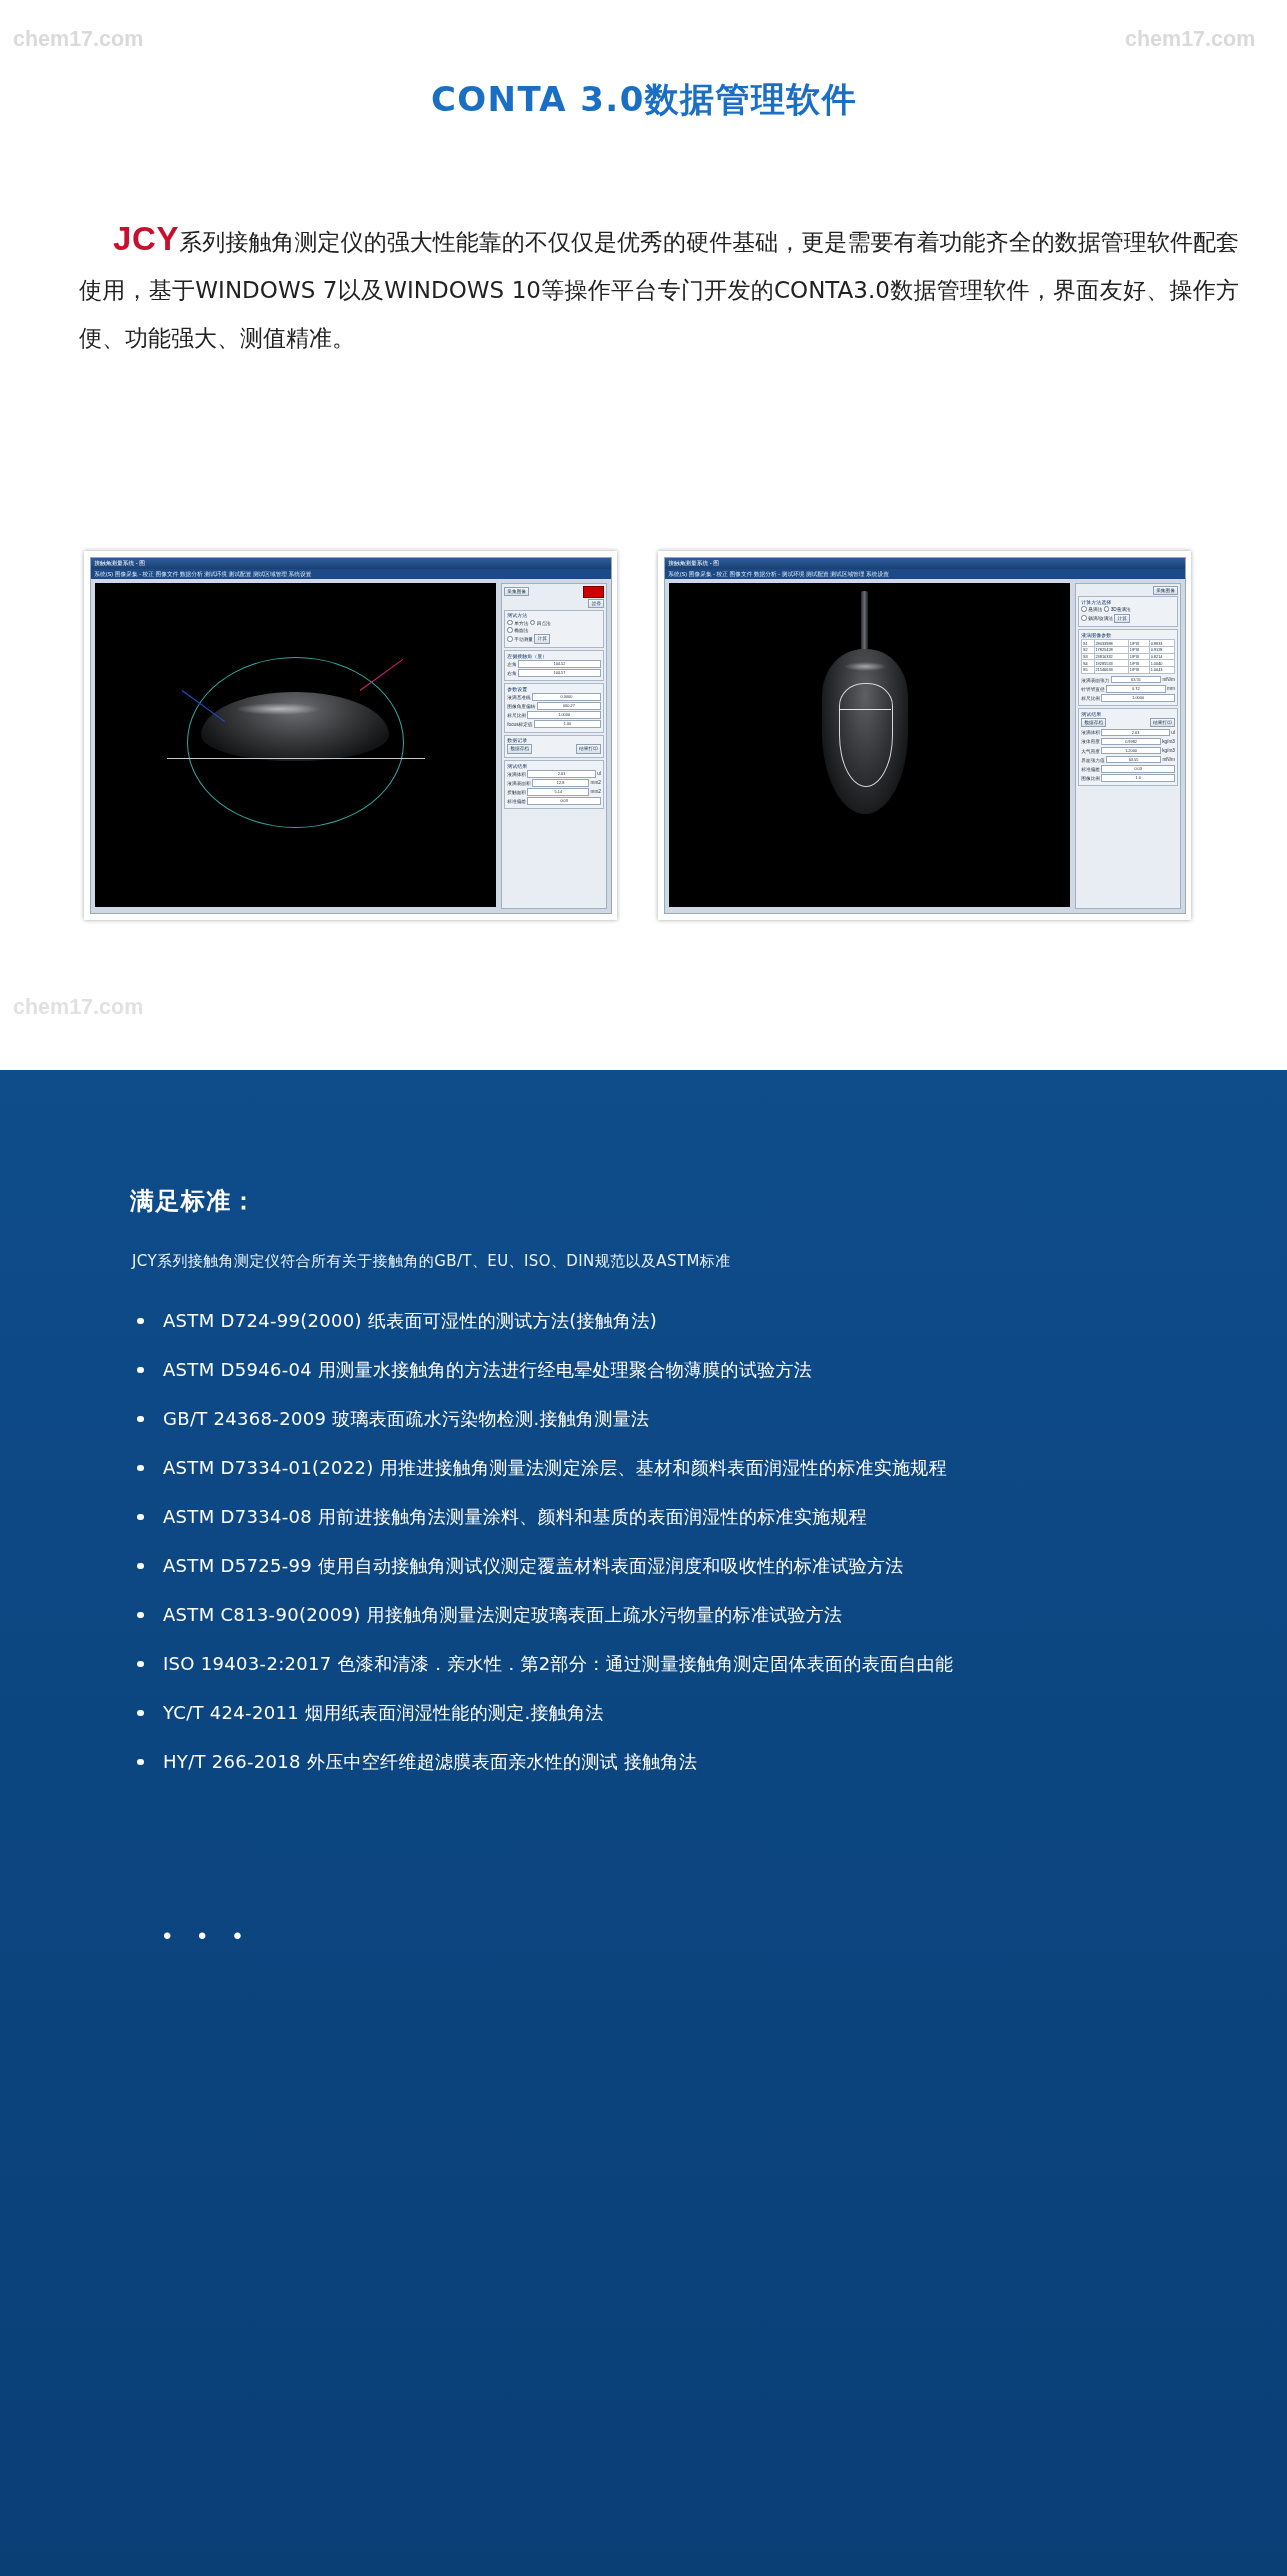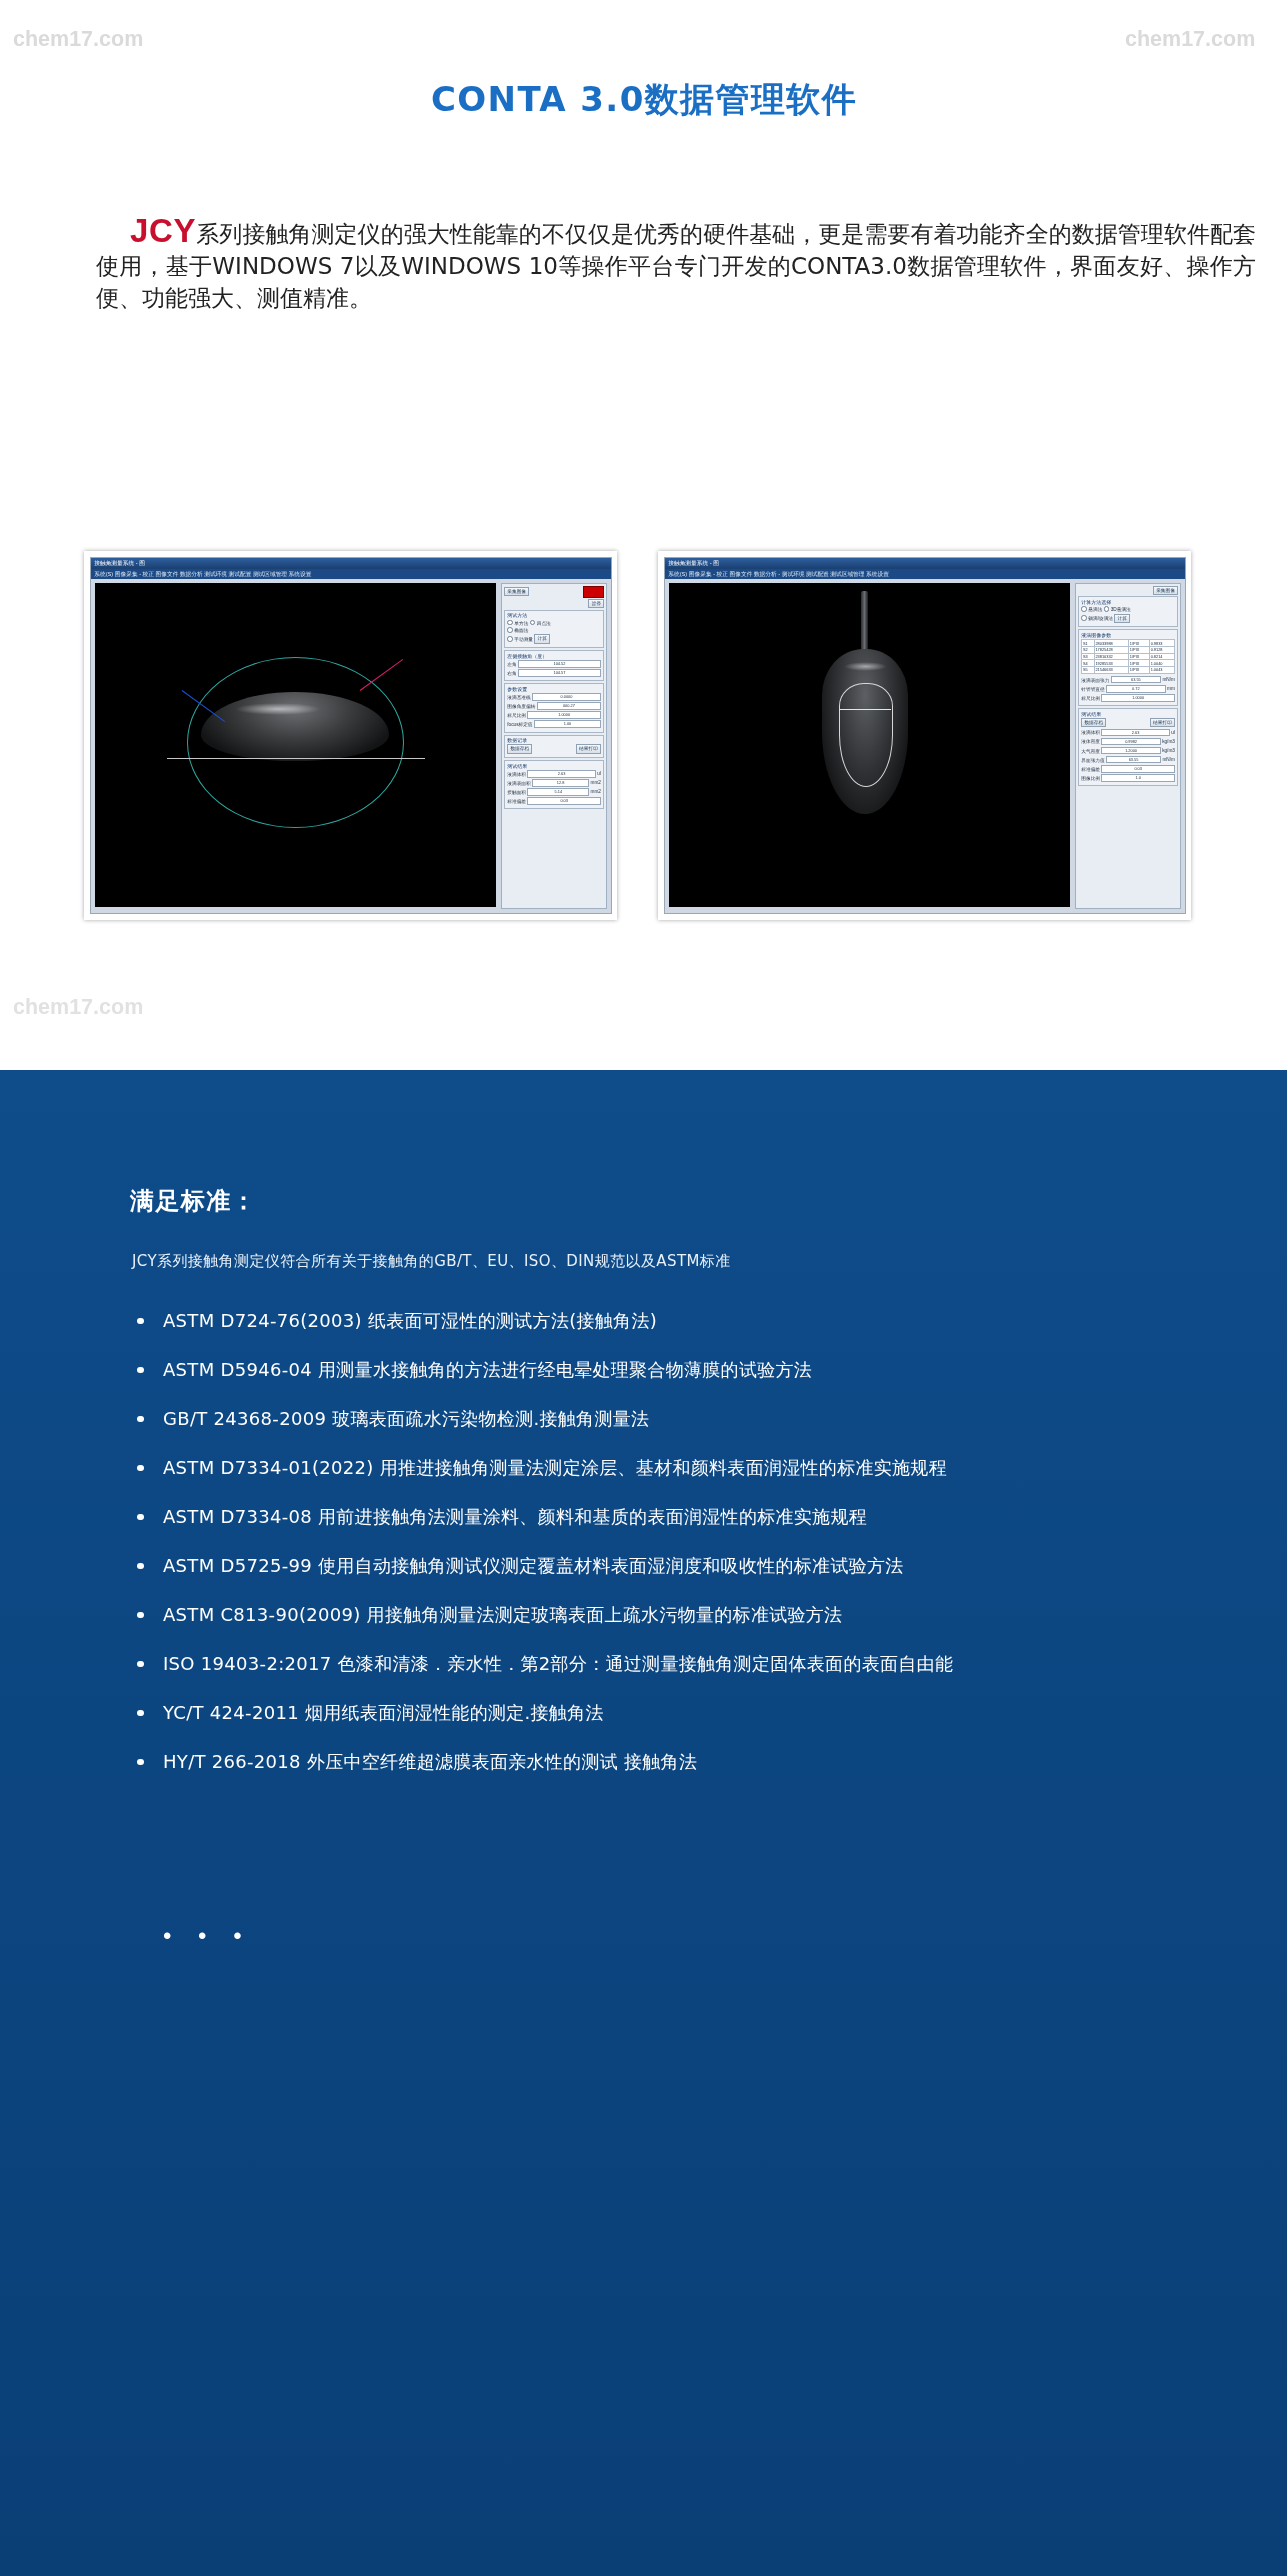--- a/index.html
+++ b/index.html
@@ -40,25 +40,25 @@
     color: #1a6fc4;
     font-size: 34px;
     font-weight: bold;
     letter-spacing: 1.4px;
     font-family: "DejaVu Sans", sans-serif;
   }
 
   
   .intro {
     position: absolute;
-    left: 96px;
+    left: 79px;
     top: 215px;
     width: 1160px;
     font-size: 23px;
-    line-height: 32px;
+    line-height: 48px;
     color: #222222;
     text-align: justify;
     font-family: "DejaVu Sans", sans-serif;
   }
   .intro .jcy {
     color: #c8102e;
     font-weight: bold;
     font-size: 33px;
     font-family: "Liberation Sans", sans-serif;
     letter-spacing: 0.7px;
@@ -598,21 +598,21 @@
         </div>
       </div>
     </div>
   </div>
 </div>
 
 <div class="std">
   <div class="std-title">满足标准：</div>
   <div class="std-sub">JCY系列接触角测定仪符合所有关于接触角的GB/T、EU、ISO、DIN规范以及ASTM标准</div>
   <div class="std-list">
-    <div class="std-item">ASTM D724-76(2003) 纸表面可湿性的测试方法(接触角法)</div>
+    <div class="std-item">ASTM D724-99(2000) 纸表面可湿性的测试方法(接触角法)</div>
     <div class="std-item">ASTM D5946-04 用测量水接触角的方法进行经电晕处理聚合物薄膜的试验方法</div>
     <div class="std-item">GB/T 24368-2009 玻璃表面疏水污染物检测.接触角测量法</div>
     <div class="std-item">ASTM D7334-01(2022) 用推进接触角测量法测定涂层、基材和颜料表面润湿性的标准实施规程</div>
     <div class="std-item">ASTM D7334-08 用前进接触角法测量涂料、颜料和基质的表面润湿性的标准实施规程</div>
     <div class="std-item">ASTM D5725-99 使用自动接触角测试仪测定覆盖材料表面湿润度和吸收性的标准试验方法</div>
     <div class="std-item">ASTM C813-90(2009) 用接触角测量法测定玻璃表面上疏水污物量的标准试验方法</div>
     <div class="std-item">ISO 19403-2:2017 色漆和清漆．亲水性．第2部分：通过测量接触角测定固体表面的表面自由能</div>
     <div class="std-item">YC/T 424-2011 烟用纸表面润湿性能的测定.接触角法</div>
     <div class="std-item">HY/T 266-2018 外压中空纤维超滤膜表面亲水性的测试  接触角法</div>
   </div>

